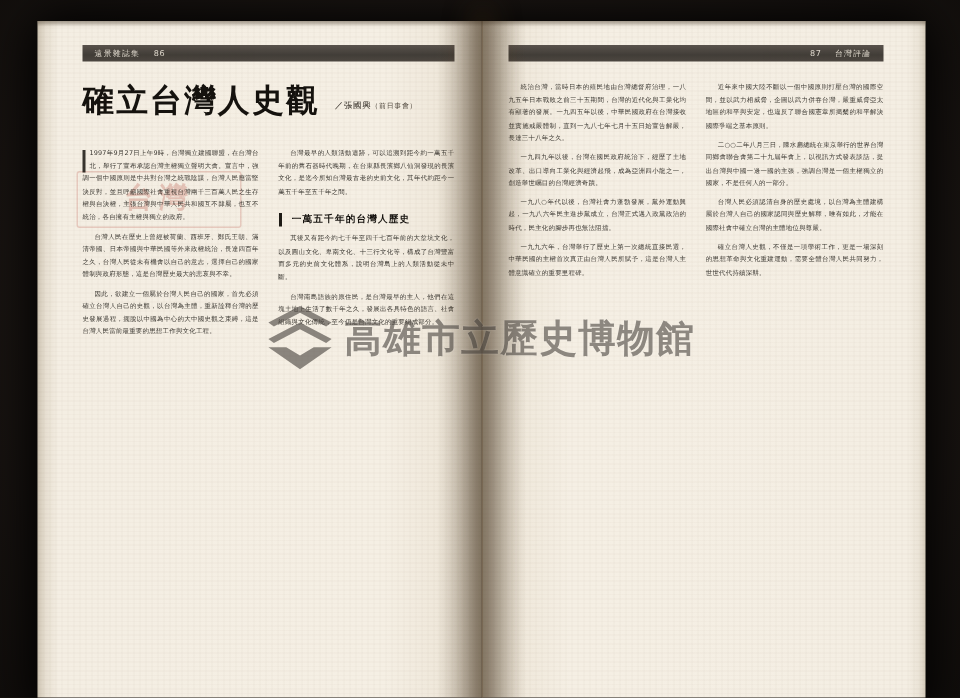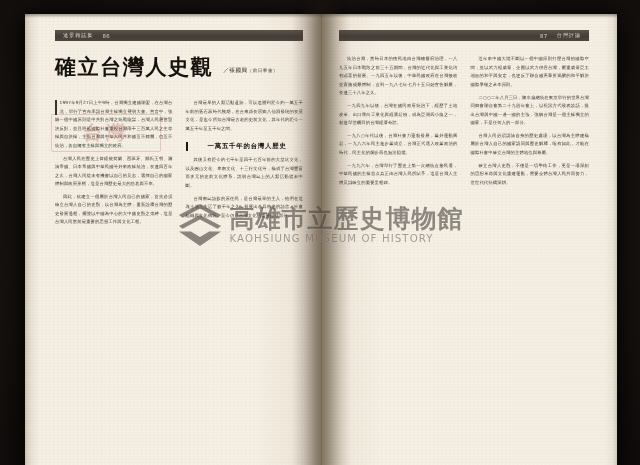--- a/index.html
+++ b/index.html
@@ -120,21 +120,21 @@
     float:left;width:1.6px;height:15px;background:#1d1a15;
     margin:1px 3px 0 0;
   }
 
   
   .subhead{
     font-size:6.4px;font-weight:700;color:#15120e;
     letter-spacing:.8px;margin:9px 0 5px;
   }
   .subhead.boxed{
-    border-left:2.4px solid #1d1a15;padding-left:20px;
+    border-left:2.4px solid #1d1a15;padding-left:7px;
   }
 
   
   .seal{
     position:absolute;left:26px;top:100px;
     width:108px;height:36px;
     border:1.6px solid rgba(171,46,32,.42);
     border-radius:2px;
     opacity:.45;
     pointer-events:none;
@@ -265,15 +265,14 @@
     <svg viewBox="0 0 100 96" aria-hidden="true">
       <g fill="#4a4540">
         <path d="M50 2 L96 26 L88 32 L50 12 L12 32 L4 26 Z"></path>
         <path d="M50 26 L96 50 L88 56 L50 36 L12 56 L4 50 Z"></path>
         <path d="M4 62 L30 62 L50 74 L70 62 L96 62 L50 94 Z"></path>
       </g>
     </svg>
   </div>
   <div id="wm-text">
     <div id="wm-cn">高雄市立歷史博物館</div>
-    <div id="wm-en">KAOHSIUNG MUSEUM OF HISTORY</div>
   </div>
 </div>
 
 </body></html>

